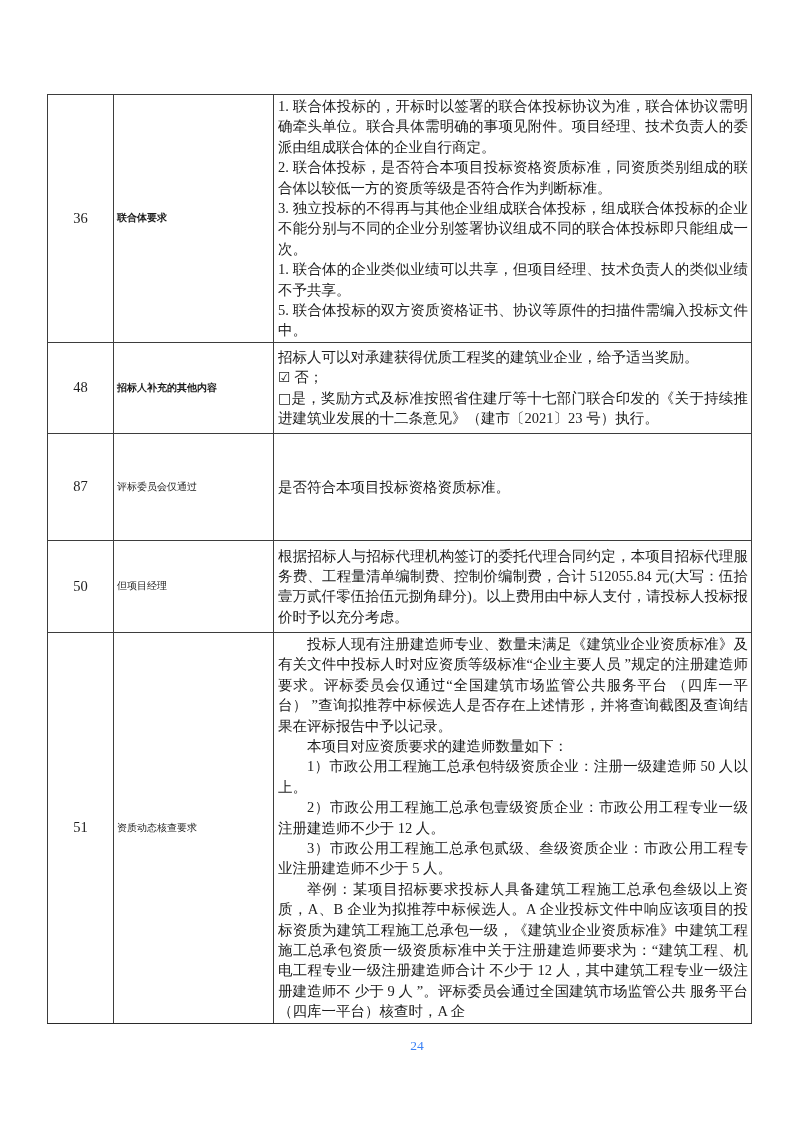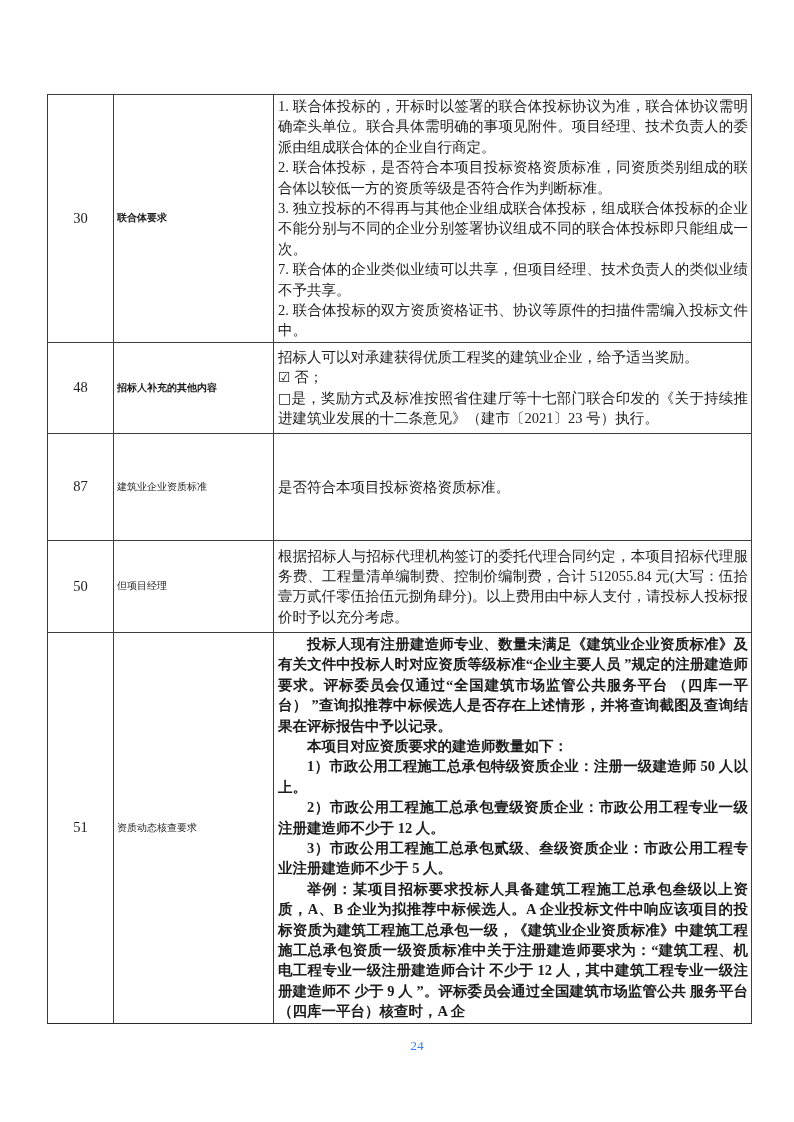--- a/index.html
+++ b/index.html
@@ -48,21 +48,20 @@
     font-size: 14.5px;
     line-height: 20.4px;
     padding: 1px 3px 1px 4px;
     text-align: justify;
   }
   td.content-cell p {
     margin: 0;
   }
   td.content-cell p.indent {
     text-indent: 2em;
-    font-weight: bold;
   }
   .cb-icon {
     font-family: "DejaVu Sans", sans-serif;
     font-size: 14px;
   }
   .page-number {
     position: absolute;
     left: 0;
     top: 1038px;
     width: 100%;
@@ -77,42 +76,42 @@
 
 <div class="doc-page">
   <table class="tender-table">
     <colgroup>
       <col style="width:66px">
       <col style="width:160px">
       <col style="width:478px">
     </colgroup>
     <tbody>
         <tr>
-          <td class="no-cell">30</td>
+          <td class="no-cell">36</td>
           <td class="label-cell bold">联合体要求</td>
           <td class="content-cell" style="height: 244px;">
             <p>1. 联合体投标的，开标时以签署的联合体投标协议为准，联合体协议需明确牵头单位。联合具体需明确的事项见附件。项目经理、技术负责人的委派由组成联合体的企业自行商定。</p>
             <p>2. 联合体投标，是否符合本项目投标资格资质标准，同资质类别组成的联合体以较低一方的资质等级是否符合作为判断标准。</p>
             <p>3. 独立投标的不得再与其他企业组成联合体投标，组成联合体投标的企业不能分别与不同的企业分别签署协议组成不同的联合体投标即只能组成一次。</p>
-            <p>7. 联合体的企业类似业绩可以共享，但项目经理、技术负责人的类似业绩不予共享。</p>
-            <p>2. 联合体投标的双方资质资格证书、协议等原件的扫描件需编入投标文件中。</p>
+            <p>1. 联合体的企业类似业绩可以共享，但项目经理、技术负责人的类似业绩不予共享。</p>
+            <p>5. 联合体投标的双方资质资格证书、协议等原件的扫描件需编入投标文件中。</p>
           </td>
         </tr>
         <tr>
           <td class="no-cell">48</td>
           <td class="label-cell bold">招标人补充的其他内容</td>
           <td class="content-cell" style="height: 88px;">
             <p>招标人可以对承建获得优质工程奖的建筑业企业，给予适当奖励。</p>
             <p><span class="cb-icon">☑</span> 否；</p>
             <p><span class="cb-icon">□</span>是，奖励方式及标准按照省住建厅等十七部门联合印发的《关于持续推进建筑业发展的十二条意见》（建市〔2021〕23 号）执行。</p>
           </td>
         </tr>
         <tr>
           <td class="no-cell">87</td>
-          <td class="label-cell">建筑业企业资质标准</td>
+          <td class="label-cell">评标委员会仅通过</td>
           <td class="content-cell" style="height: 104px;">
             <p>是否符合本项目投标资格资质标准。</p>
           </td>
         </tr>
         <tr>
           <td class="no-cell">50</td>
           <td class="label-cell">但项目经理</td>
           <td class="content-cell" style="height: 89px;">
             <p>根据招标人与招标代理机构签订的委托代理合同约定，本项目招标代理服务费、工程量清单编制费、控制价编制费，合计 512055.84 元(大写：伍拾壹万贰仟零伍拾伍元捌角肆分)。以上费用由中标人支付，请投标人投标报价时予以充分考虑。</p>
           </td>

